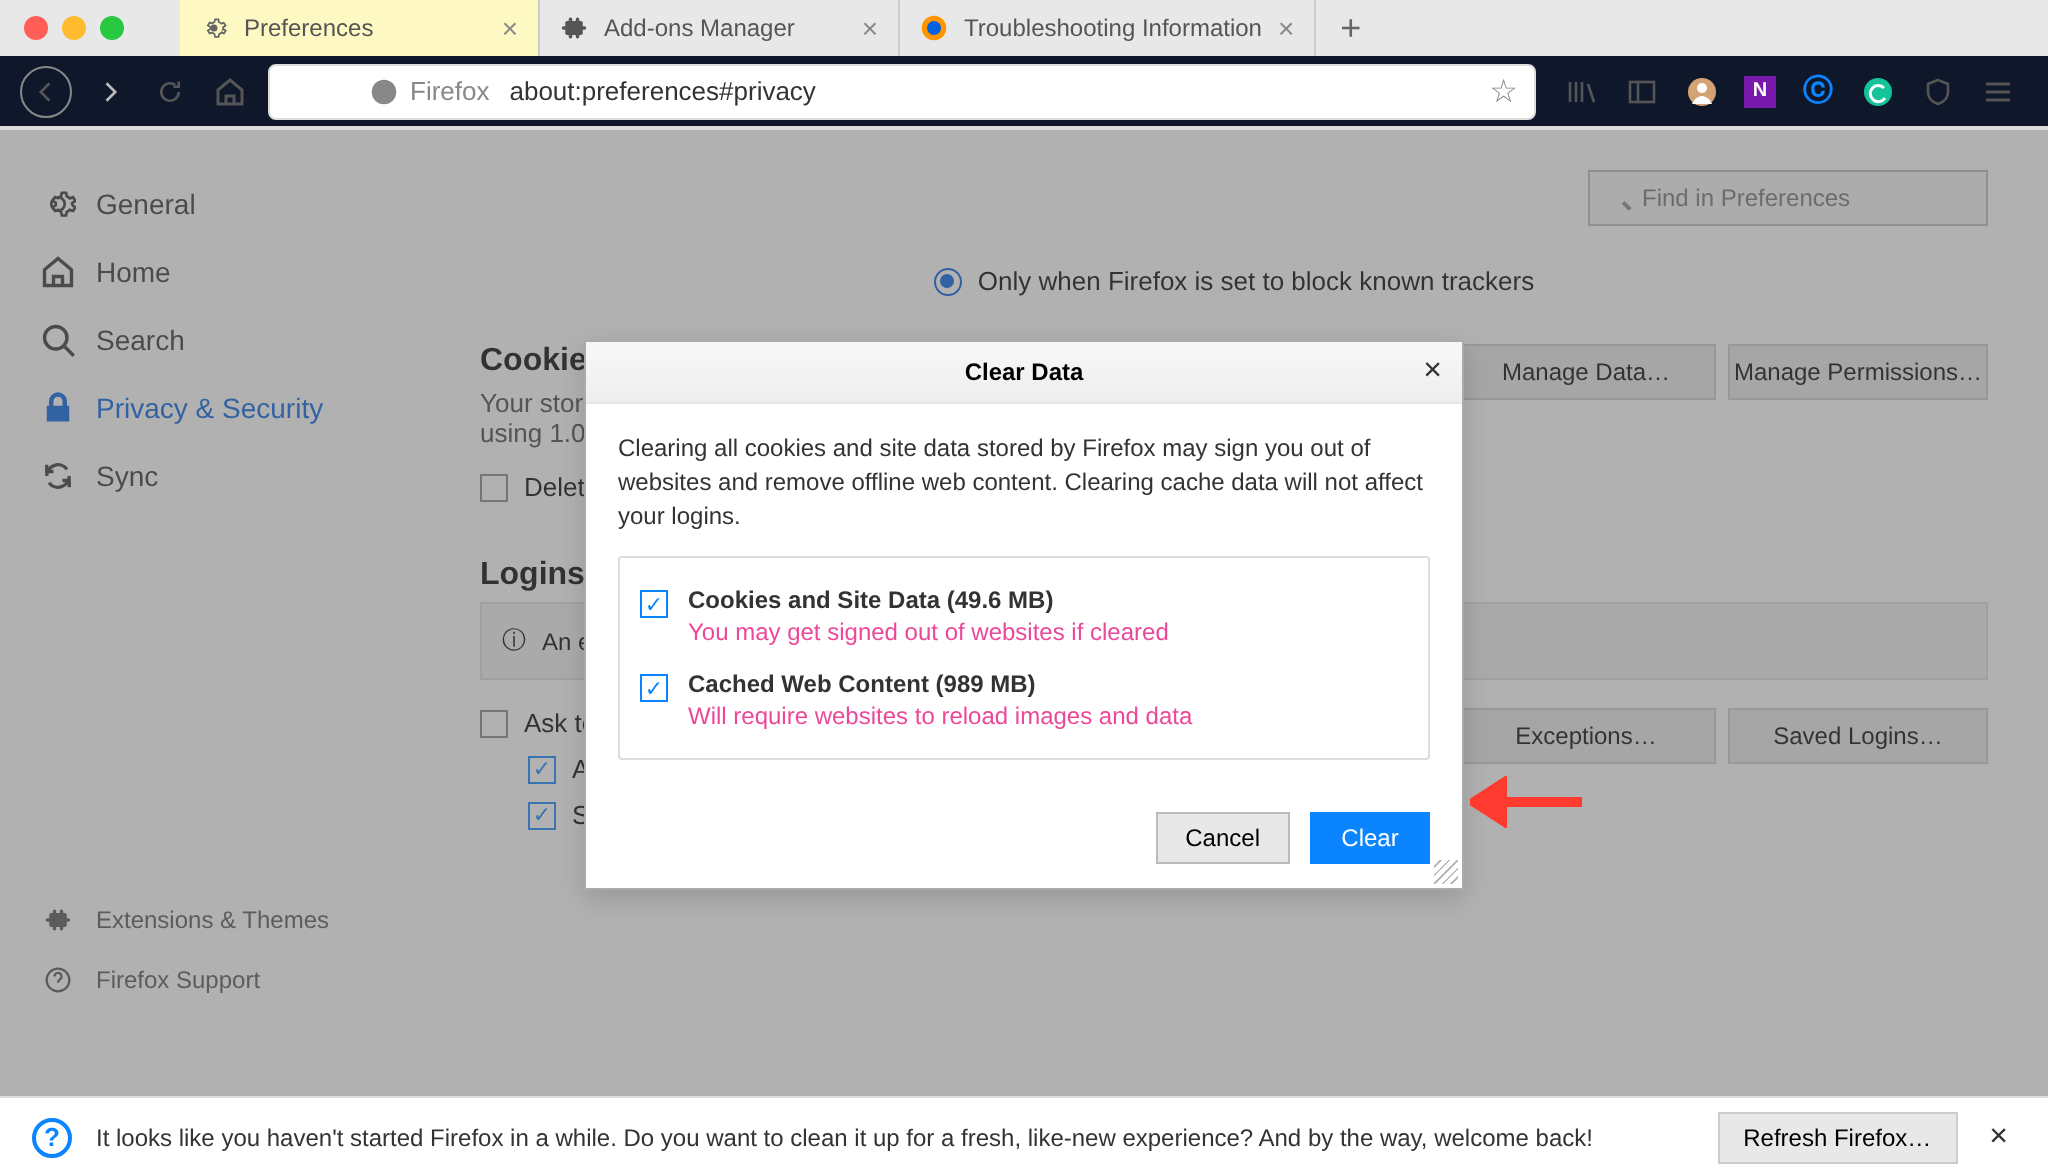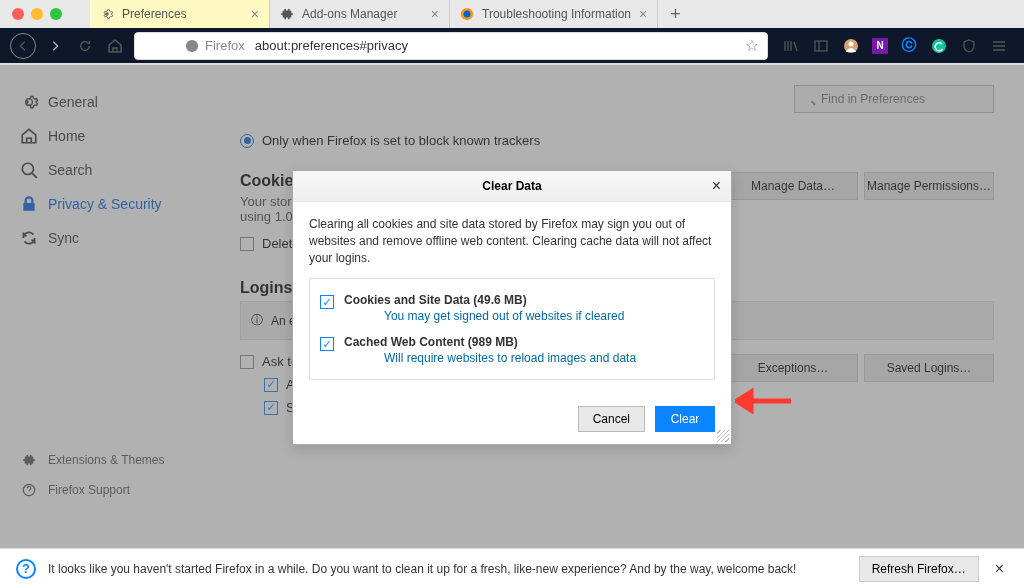--- a/index.html
+++ b/index.html
@@ -41,21 +41,21 @@
     .sidebar-bottom { position: absolute; bottom: 48px; left: 0; width: 210px; }
     .sidebar-bottom .sidebar-item { font-size: 12px; color: #555; padding: 6px 20px; }
     
     .main { flex: 1; padding: 20px 30px; overflow: hidden; position: relative; }
     .search-row { display: flex; justify-content: flex-end; margin-bottom: 20px; }
     .find-input { width: 200px; height: 28px; border: 1px solid #bbb; padding: 0 8px 0 26px; font-size: 12px; background: #f4f4f4; position: relative; }
     .find-wrap { position: relative; }
     .find-wrap::before { content: ""; position: absolute; left: 7px; top: 7px; width: 10px; height: 10px; border: 1.5px solid #888; border-radius: 50%; }
     .find-wrap::after { content: ""; position: absolute; left: 17px; top: 17px; width: 5px; height: 1.5px; background: #888; transform: rotate(45deg); }
     
-    .radio-row { display: flex; align-items: center; gap: 8px; font-size: 13px; margin-bottom: 24px; }
+    .radio-row { display: flex; align-items: center; gap: 8px; font-size: 13px; margin-bottom: 24px; justify-content: center; }
     .radio-btn { width: 14px; height: 14px; border: 1px solid #0060df; border-radius: 50%; display: flex; align-items: center; justify-content: center; }
     .radio-btn.checked::after { content: ""; width: 7px; height: 7px; background: #0060df; border-radius: 50%; }
     
     .section-title { font-size: 16px; font-weight: 600; margin-bottom: 4px; }
     .section-text { font-size: 13px; color: #444; margin-bottom: 12px; }
     .section-row { display: flex; align-items: flex-start; gap: 20px; margin-bottom: 20px; }
     .section-left { flex: 1; }
     .section-buttons { display: flex; flex-direction: row; gap: 6px; }
     .sec-btn { width: 130px; height: 28px; background: #e8e8e8; border: 1px solid #ccc; font-size: 12px; cursor: pointer; }
     
@@ -75,21 +75,21 @@
     .modal-title { font-size: 12px; font-weight: 600; }
     .modal-close { position: absolute; right: 10px; font-size: 16px; cursor: pointer; color: #333; }
     .modal-body { padding: 14px 16px; }
     .modal-desc { font-size: 12px; color: #333; margin-bottom: 12px; line-height: 1.4; }
     .modal-options { border: 1px solid #ddd; border-radius: 2px; padding: 8px 10px; }
     .modal-opt { display: flex; gap: 10px; padding: 6px 0; }
     .modal-chk { width: 14px; height: 14px; border: 1px solid #0a84ff; display: flex; align-items: center; justify-content: center; color: #0a84ff; font-size: 11px; flex-shrink: 0; margin-top: 2px; }
     .modal-chk::after { content: "✓"; }
     .modal-opt-text { font-size: 12px; }
     .modal-opt-label { color: #333; font-weight: bold; }
-    .modal-opt-sub { color: #0369a1; margin-top: 2px; margin-left: 40px; }
+    .modal-opt-sub { color: #ec4899; margin-top: 2px; }
     .modal-footer { display: flex; justify-content: flex-end; gap: 10px; padding: 12px 16px; }
     .modal-btn { min-width: 60px; height: 26px; padding: 0 14px; font-size: 12px; border: 1px solid #bbb; cursor: pointer; }
     .modal-btn.secondary { background: #e8e8e8; }
     .modal-btn.primary { background: #0a84ff; color: #fff; border-color: #0a84ff; }
     .resize-grip { position: absolute; right: 2px; bottom: 2px; width: 12px; height: 12px; background: repeating-linear-gradient(135deg, transparent, transparent 2px, #bbb 2px, #bbb 3px); }
     
     .arrow { position: absolute; top: 388px; left: 735px; z-index: 101; }
     .arrow svg { width: 56px; height: 26px; }
     
     .bottom-bar { position: absolute; bottom: 0; left: 0; right: 0; height: 40px; background: #fff; border-top: 1px solid #ddd; display: flex; align-items: center; padding: 0 16px; gap: 12px; font-size: 12px; z-index: 60; }

